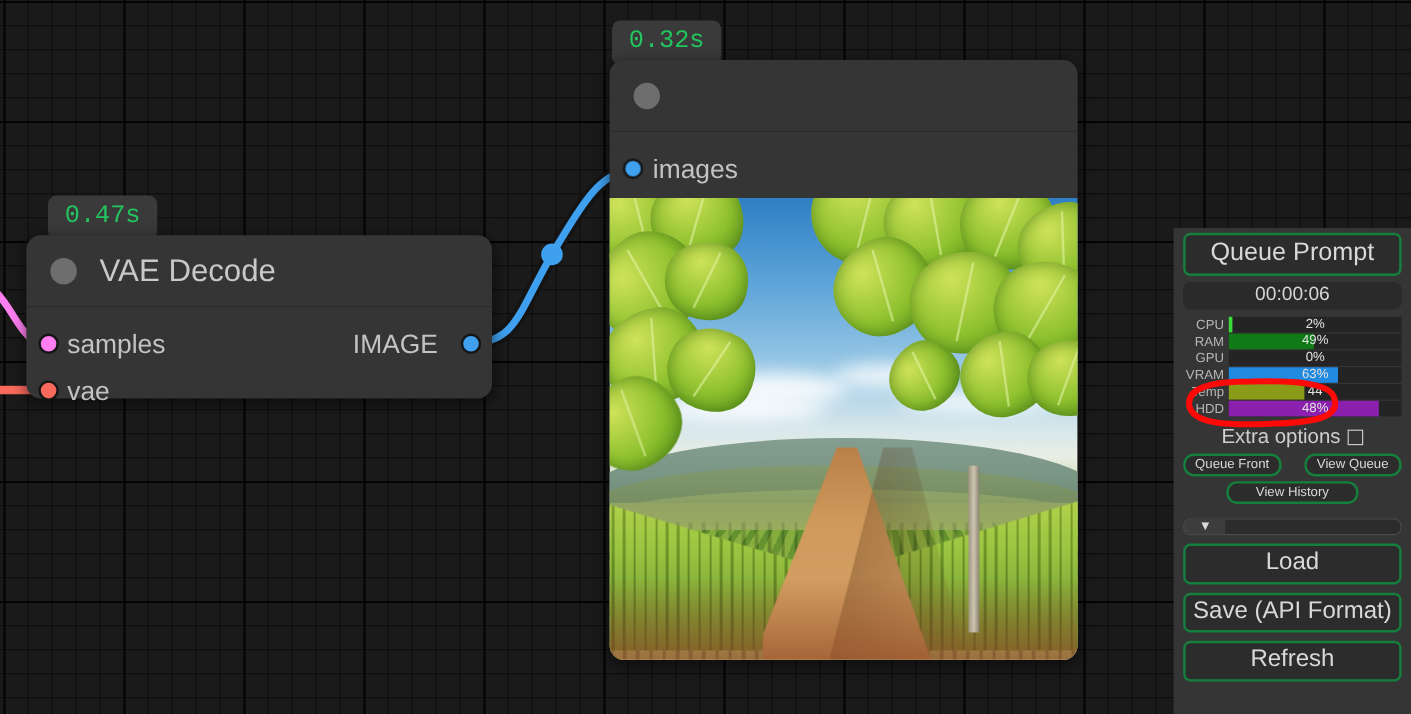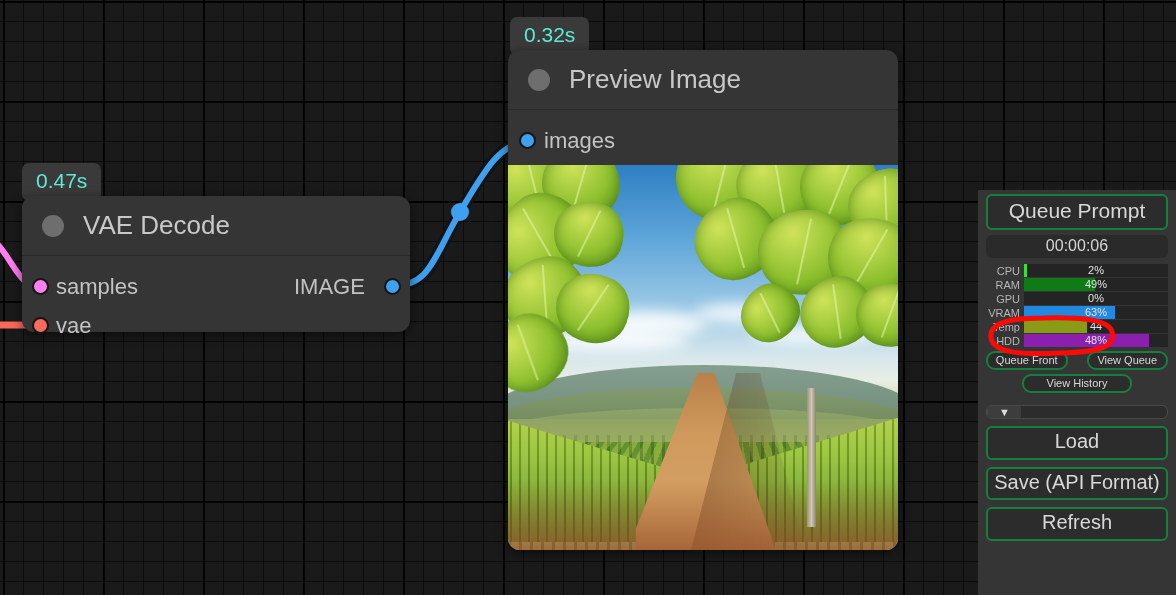--- a/index.html
+++ b/index.html
@@ -43,25 +43,25 @@
     background: #6e6e6e; flex: none;
   }
   .node-title {
     margin-left: 19px;
     font-size: 26px; color: #c8c8c8;
     white-space: nowrap;
   }
   .badge {
     position: absolute;
     background: #3a3a3a;
-    color: #5eead4;
+    color: #22c55e;
     border-radius: 7px;
     font-size: 21px;
     padding: 6px 14px 8px;
-    font-family: Liberation Sans, sans-serif;
+    font-family: Liberation Mono, monospace;
   }
 
   
   #node-vae { left: 22px; top: 196px; width: 388px; height: 136px; }
 
   .port {
     position: absolute;
     width: 17px; height: 17px; border-radius: 50%;
     border: 2px solid #151515;
     z-index: 6;
@@ -275,21 +275,21 @@
 
   <path d="M -30 232 C 4 232, 8 270, 30 286" stroke="#ff7ef0" stroke-width="6" fill="none"></path>
 
   <path d="M -30 325 L 30 325" stroke="#f96a5d" stroke-width="7" fill="none"></path>
 
   <path d="M 392 286 C 430 286, 432 260, 460 212 C 488 164, 500 146, 527 140" stroke="#141414" stroke-width="12" fill="none" stroke-linecap="round"></path>
   <path d="M 392 286 C 430 286, 432 260, 460 212 C 488 164, 500 146, 527 140" stroke="#3fa0f0" stroke-width="6" fill="none" stroke-linecap="round"></path>
   <circle cx="460" cy="212" r="9" fill="#3fa0f0"></circle>
 </svg>
 
-<div class="badge" style="left:22px; top:163px;">0.47s</div>
+<div class="badge" style="left:40px; top:163px;">0.47s</div>
 
 <div class="node" id="node-vae">
   <div class="node-header">
     <span class="node-dot"></span>
     <span class="node-title">VAE Decode</span>
   </div>
 </div>
 
 <span class="port" style="left:32px; top:278px; background:#ff7ef0;"></span>
 <span class="port-label" style="left:56px; top:274px;">samples</span>
@@ -298,21 +298,20 @@
 <span class="port-label" style="left:56px; top:313px;">vae</span>
 
 <span class="port-label" style="left:294px; top:274px;">IMAGE</span>
 <span class="port" style="left:384px; top:278px; background:#3fa0f0;"></span>
 
 <div class="badge" style="left:510px; top:17px;">0.32s</div>
 
 <div class="node" id="node-preview">
   <div class="node-header">
     <span class="node-dot"></span>
-    <span class="node-title">Preview Image</span>
   </div>
 
   <div id="preview-img-wrap">
     <div class="pic">
       <div class="sky"></div>
 
       <div class="cloud" style="left:20%;  top:38%; width:120px; height:26px;"></div>
       <div class="cloud" style="left:8%;   top:43%; width:150px; height:20px;"></div>
       <div class="cloud" style="left:48%;  top:36%; width:90px;  height:18px;"></div>
       <div class="cloud" style="left:62%;  top:42%; width:130px; height:16px;"></div>
@@ -408,20 +407,24 @@
     </div>
     <div class="mon-row">
       <span class="mon-label">HDD</span>
       <span class="mon-track">
         <span class="mon-fill" style="width:87%; background:#8b1fae;"></span>
         <span class="mon-val">48%</span>
       </span>
     </div>
   </div>
 
+  <div id="extra-options">
+    <span>Extra options</span>
+    <span class="checkbox"></span>
+  </div>
 
   <div class="small-row">
     <button class="btn btn-small" style="flex:1;">Queue Front</button>
     <button class="btn btn-small" style="flex:1;">View Queue</button>
   </div>
   <button class="btn btn-small btn-mid">View History</button>
 
   <div id="save-wrap">
     <button class="btn" id="save-caret">▼</button>
   </div>

